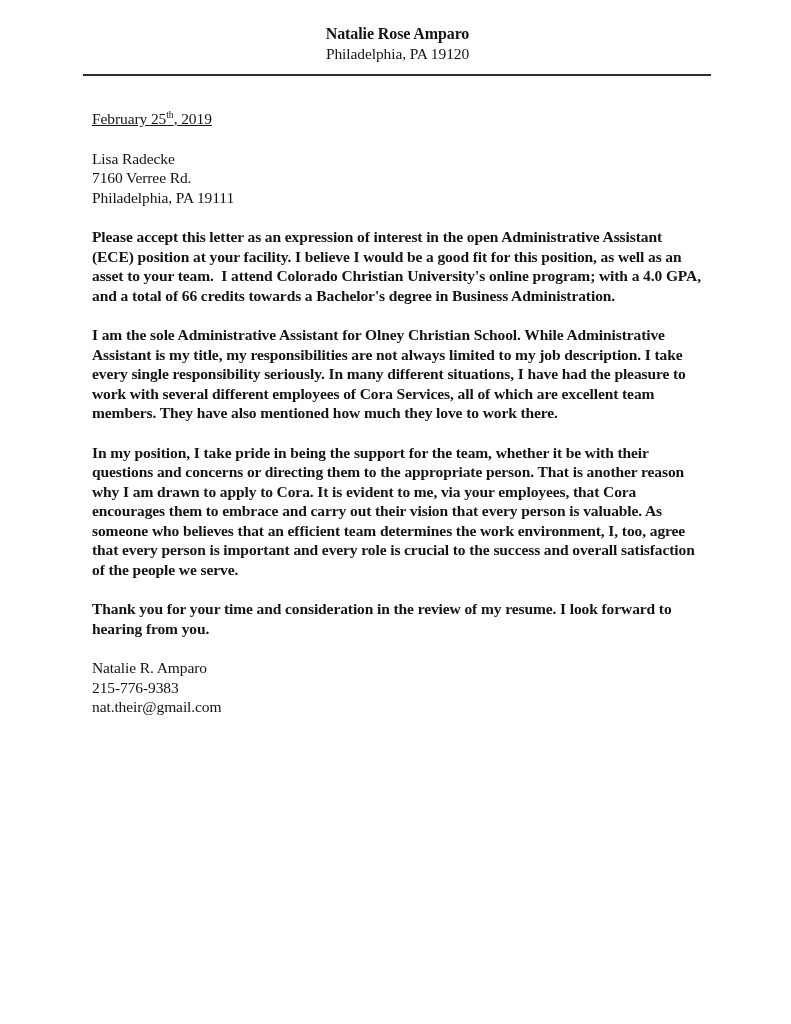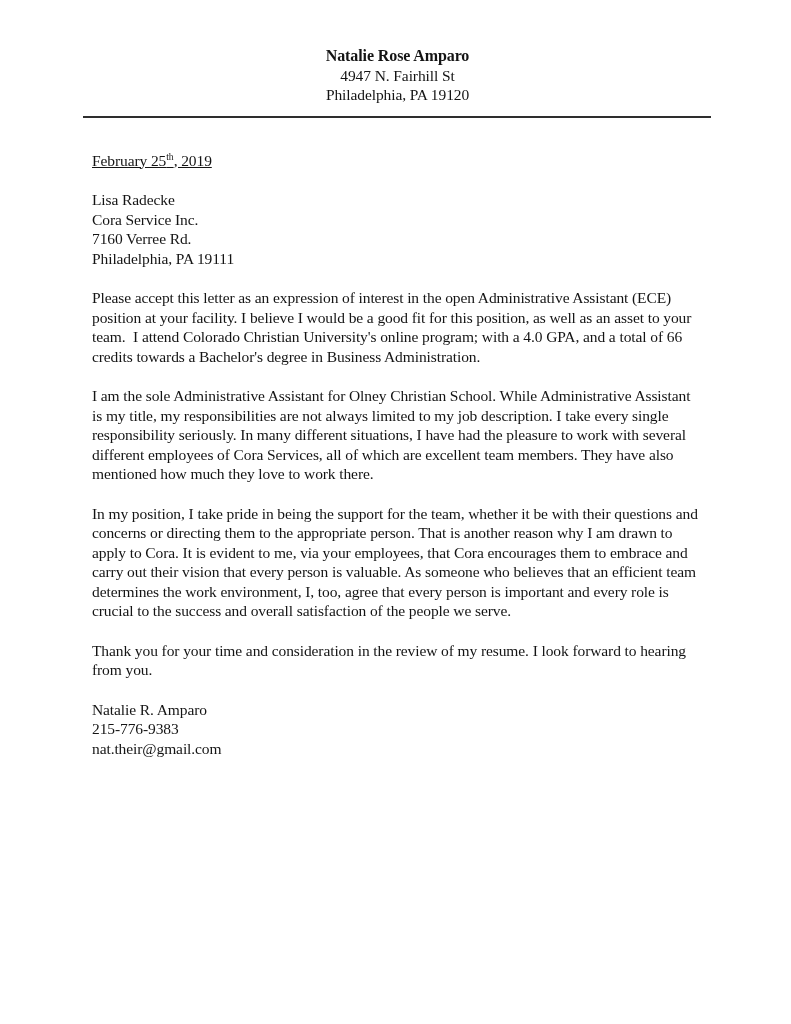--- a/index.html
+++ b/index.html
@@ -19,21 +19,21 @@
     line-height: 19.5px;
     letter-spacing: -0.1px;
     overflow: hidden;
     box-sizing: border-box;
   }
   .content {
     padding: 0 88px 0 92px;
   }
   .letter-header {
     text-align: center;
-    padding-top: 46px;
+    padding-top: 24px;
   }
   .sender-name {
     font-weight: bold;
     font-size: 16px;
   }
   .sender-line {
     font-size: 15.5px;
   }
   .rule {
     height: 2px;
@@ -52,44 +52,43 @@
   }
   .recipient {
     margin-top: 20px;
   }
   .salutation {
     margin-top: 20px;
   }
   p.body-para {
     margin: 20px 0 0 0;
     white-space: pre-wrap;
+    font-weight: bold;
   }
   .signature {
     margin-top: 20px;
   }
 </style>
 </head>
 <body>
 
 <div class="page">
   <div class="content">
 
     <div class="letter-header">
       <div class="sender-name">Natalie Rose Amparo</div>
-      <div class="sender-line">4947 N. Fairhill St</div>
       <div class="sender-line">Philadelphia, PA 19120</div>
     </div>
 
     <div class="rule"></div>
 
     <div class="date-line"><span>February 25</span><sup>th</sup><span>, 2019</span></div>
 
     <div class="recipient">
       <div>Lisa Radecke</div>
-      <div>Cora Service Inc.</div>
       <div>7160 Verree Rd.</div>
       <div>Philadelphia, PA 19111</div>
     </div>
 
 
     <p class="body-para">Please accept this letter as an expression of interest in the open Administrative Assistant (ECE) position at your facility. I believe I would be a good fit for this position, as well as an asset to your team.  I attend Colorado Christian University's online program; with a 4.0 GPA, and a total of 66 credits towards a Bachelor's degree in Business Administration.</p>
     <p class="body-para">I am the sole Administrative Assistant for Olney Christian School. While Administrative Assistant is my title, my responsibilities are not always limited to my job description. I take every single responsibility seriously. In many different situations, I have had the pleasure to work with several different employees of Cora Services, all of which are excellent team members. They have also mentioned how much they love to work there.</p>
     <p class="body-para">In my position, I take pride in being the support for the team, whether it be with their questions and concerns or directing them to the appropriate person. That is another reason why I am drawn to apply to Cora. It is evident to me, via your employees, that Cora encourages them to embrace and carry out their vision that every person is valuable. As someone who believes that an efficient team determines the work environment, I, too, agree that every person is important and every role is crucial to the success and overall satisfaction of the people we serve.</p>
     <p class="body-para">Thank you for your time and consideration in the review of my resume. I look forward to hearing from you.</p>
 

